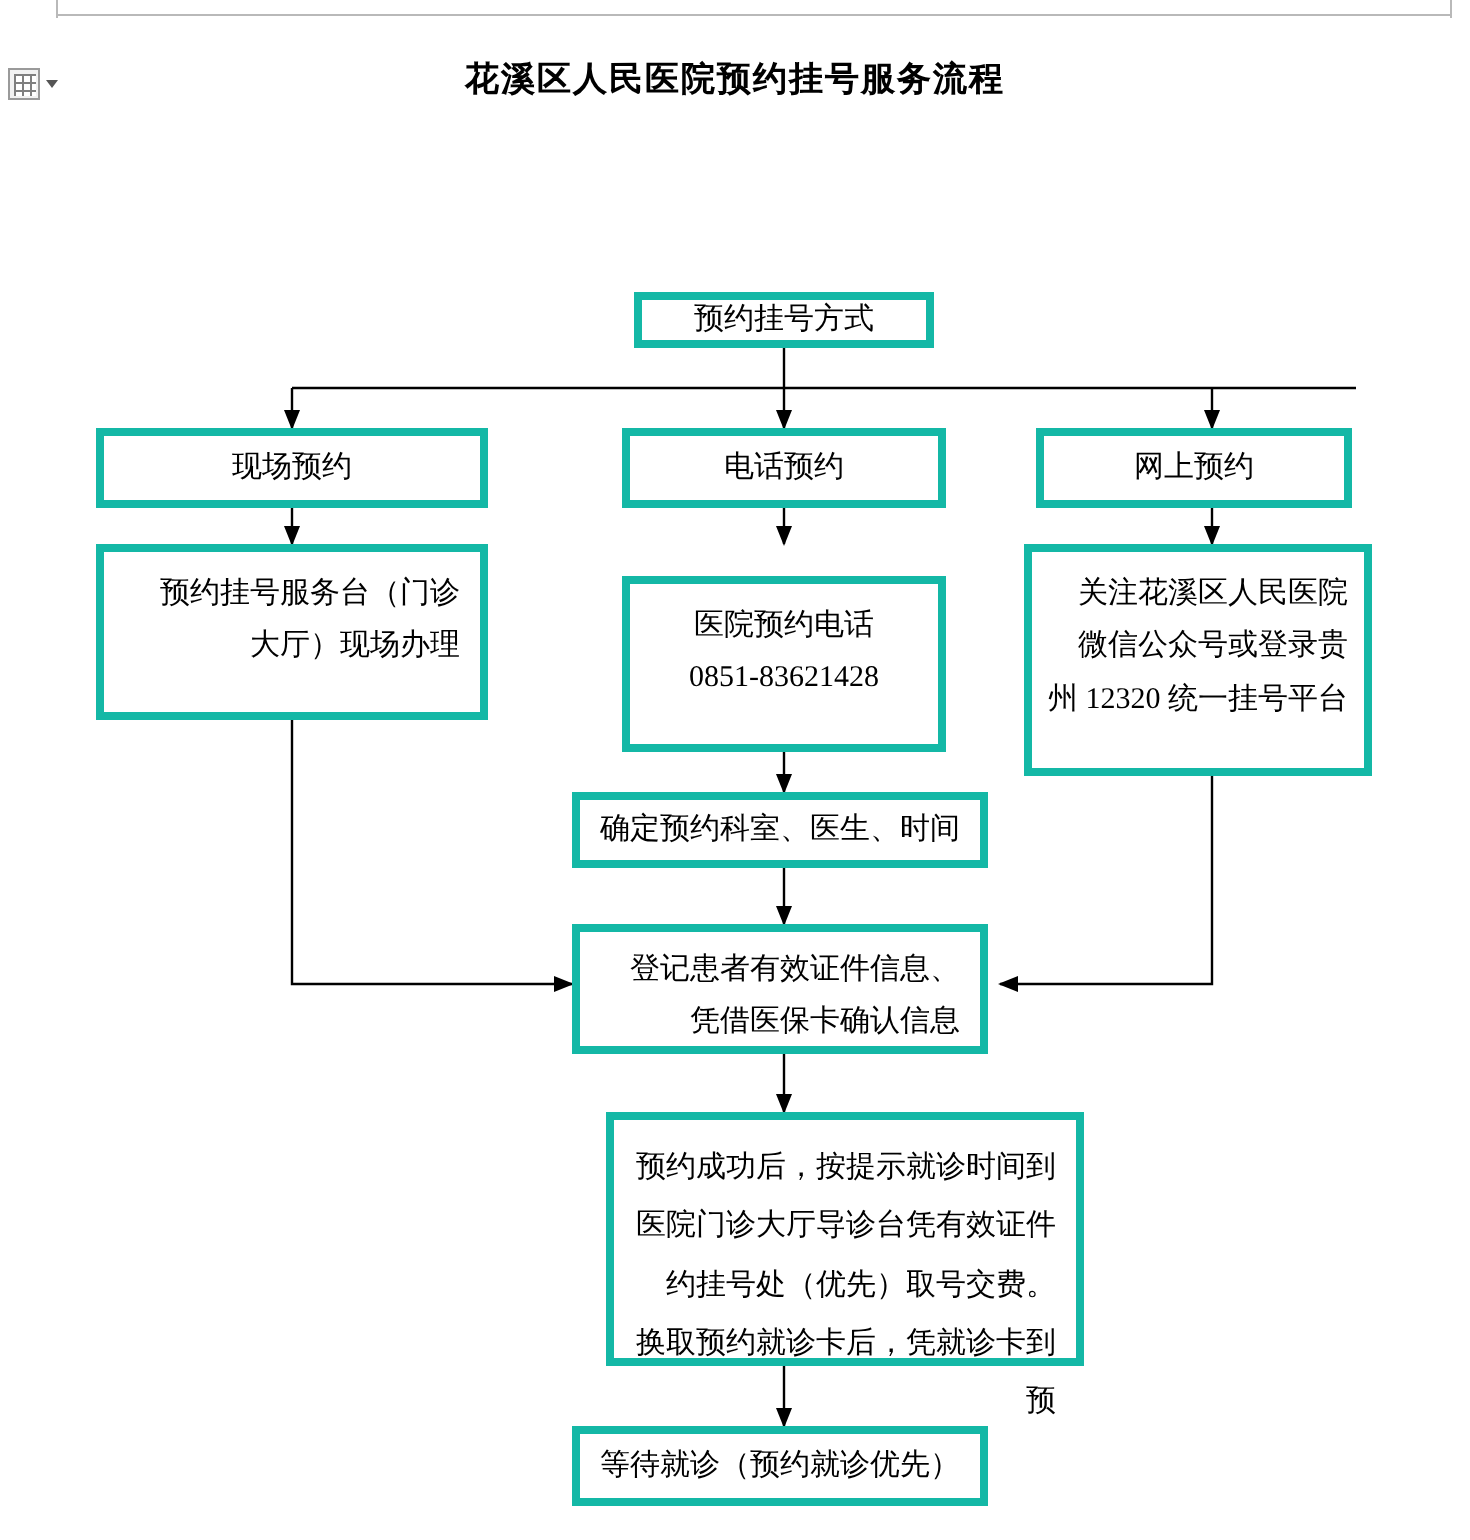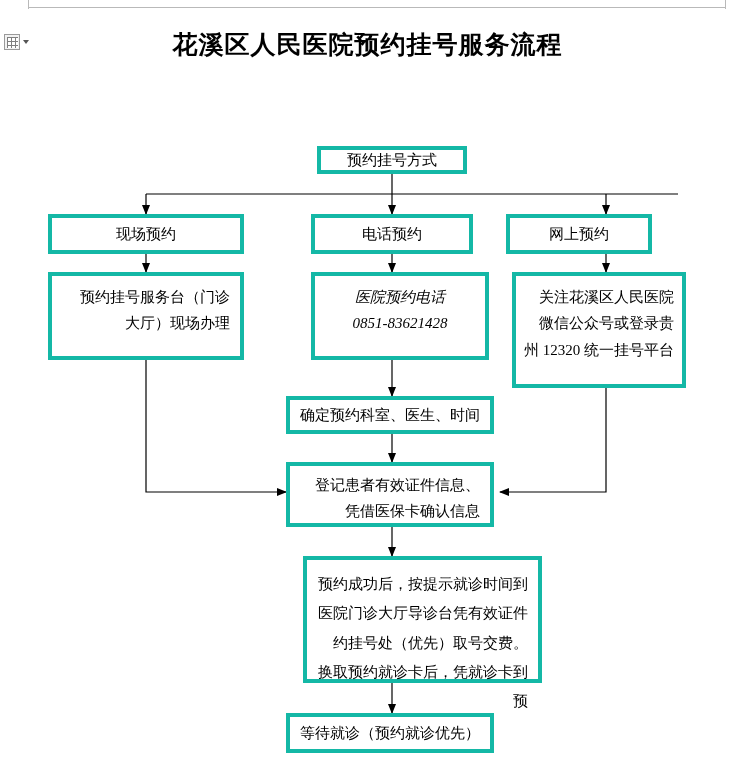--- a/index.html
+++ b/index.html
@@ -76,21 +76,21 @@
     border-right: 3px solid transparent;
     border-top: 4px solid #555555;
   }
 
   .title {
     position: absolute;
     top: 28px;
     left: 0;
     width: 735px;
     text-align: center;
-    font-size: 25px;
+    font-size: 17px;
     font-weight: bold;
     letter-spacing: 1px;
     font-family: "Liberation Serif", "DejaVu Serif", serif;
   }
 
   .box {
     position: absolute;
     box-sizing: border-box;
     border: 4px solid #14b8a6;
     background: #ffffff;
@@ -173,30 +173,30 @@
   </div>
 
   <div class="box" style="left:48px; top:214px; width:196px; height:40px;">
     <span class="txt">现场预约</span>
   </div>
 
   <div class="box" style="left:311px; top:214px; width:162px; height:40px;text-align:center;">
     <span class="txt">电话预约</span>
   </div>
 
-  <div class="box" style="left:506px; top:214px; width:146px; height:40px;">
+  <div class="box" style="left:518px; top:214px; width:158px; height:40px;">
     <span class="txt">网上预约</span>
   </div>
 
   <div class="box multiline" style="left:48px; top:272px; width:196px; height:88px; padding:8px 10px;">
     <span class="txt">预约挂号服务台（门诊</span>
     <span class="txt">大厅）现场办理</span>
   </div>
 
-  <div class="box multiline" style="left:311px; top:272px; width:178px; height:88px; padding:8px 10px; text-align:center;font-style:italic;">
+  <div class="box multiline" style="left:311px; top:288px; width:162px; height:88px; padding:8px 10px; text-align:center;">
     <span class="txt">医院预约电话</span>
     <span class="txt">0851-83621428</span>
   </div>
 
   <div class="box multiline" style="left:512px; top:272px; width:174px; height:116px; padding:8px 8px;">
     <span class="txt">关注花溪区人民医院</span>
     <span class="txt">微信公众号或登录贵</span>
     <span class="txt">州 12320 统一挂号平台</span>
   </div>
 

